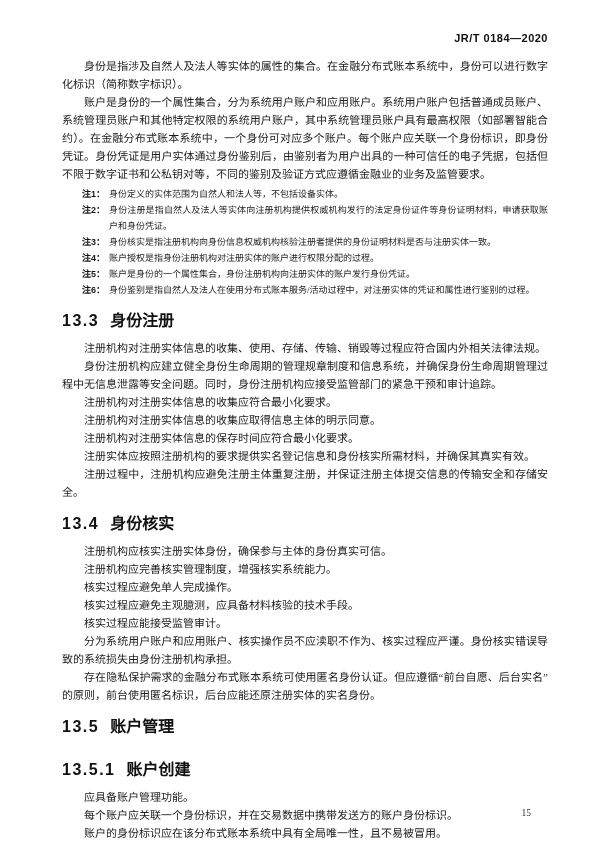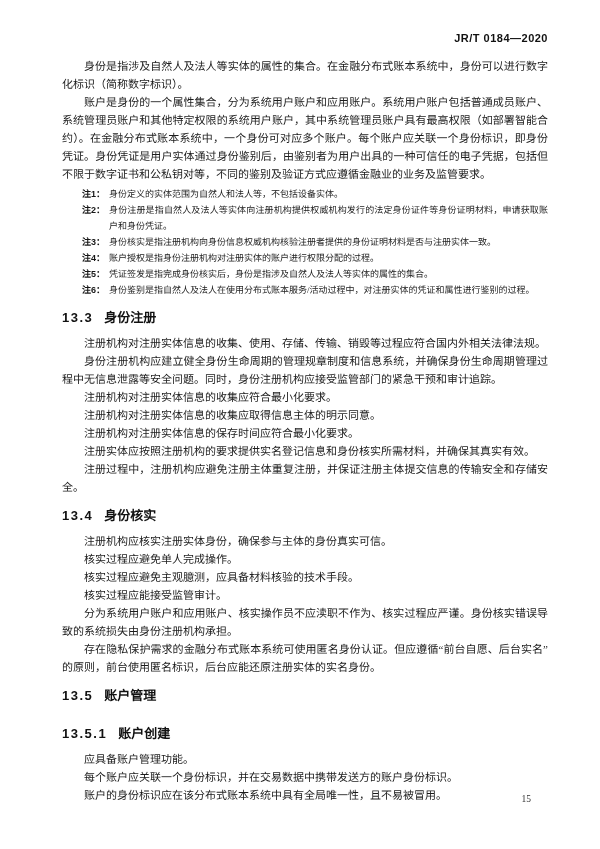--- a/index.html
+++ b/index.html
@@ -46,29 +46,29 @@
   }
   .note-text {
     flex: 1;
     text-align: justify;
     color: #222;
   }
   .sec-heading {
     margin: 9px 0 8px 0;
     font-family: "Liberation Sans", sans-serif;
     font-weight: bold;
-    font-size: 13px;
+    font-size: 16px;
     color: #111;
   }
   .sec-num { letter-spacing: 1.5px; margin-right: 11px; }
   .sub-heading { margin-top: 19px; }
   .page-number {
     position: absolute;
     right: 69px;
-    bottom: 45px;
+    bottom: 31px;
     font-size: 9.5px;
     color: #333;
     font-family: "Liberation Serif", serif;
   }
 </style>
 </head>
 <body>
 
 <div class="page">
 
@@ -89,21 +89,21 @@
     <div class="note-row">
       <span class="note-label">注3：</span>
       <span class="note-text">身份核实是指注册机构向身份信息权威机构核验注册者提供的身份证明材料是否与注册实体一致。</span>
     </div>
     <div class="note-row">
       <span class="note-label">注4：</span>
       <span class="note-text">账户授权是指身份注册机构对注册实体的账户进行权限分配的过程。</span>
     </div>
     <div class="note-row">
       <span class="note-label">注5：</span>
-      <span class="note-text">凭证签发是指完成身份核实后，身份是指涉及自然人及法人等实体的属性的集合。</span>
+      <span class="note-text">账户是身份的一个属性集合，身份注册机构向注册实体的账户发行身份凭证。</span>
     </div>
     <div class="note-row">
       <span class="note-label">注6：</span>
       <span class="note-text">身份鉴别是指自然人及法人在使用分布式账本服务/活动过程中，对注册实体的凭证和属性进行鉴别的过程。</span>
     </div>
   </div>
 
   <div class="sec-heading">
     <span class="sec-num">13.3</span><span>身份注册</span>
   </div>
@@ -112,20 +112,21 @@
   <p class="para">注册机构对注册实体信息的收集应符合最小化要求。</p>
   <p class="para">注册机构对注册实体信息的收集应取得信息主体的明示同意。</p>
   <p class="para">注册机构对注册实体信息的保存时间应符合最小化要求。</p>
   <p class="para">注册实体应按照注册机构的要求提供实名登记信息和身份核实所需材料，并确保其真实有效。</p>
   <p class="para">注册过程中，注册机构应避免注册主体重复注册，并保证注册主体提交信息的传输安全和存储安全。</p>
 
   <div class="sec-heading">
     <span class="sec-num">13.4</span><span>身份核实</span>
   </div>
   <p class="para">注册机构应核实注册实体身份，确保参与主体的身份真实可信。</p>
+  <p class="para">注册机构应完善核实管理制度，增强核实系统能力。</p>
   <p class="para">核实过程应避免单人完成操作。</p>
   <p class="para">核实过程应避免主观臆测，应具备材料核验的技术手段。</p>
   <p class="para">核实过程应能接受监管审计。</p>
   <p class="para">分为系统用户账户和应用账户、核实操作员不应渎职不作为、核实过程应严谨。身份核实错误导致的系统损失由身份注册机构承担。</p>
   <p class="para">存在隐私保护需求的金融分布式账本系统可使用匿名身份认证。但应遵循“前台自愿、后台实名”的原则，前台使用匿名标识，后台应能还原注册实体的实名身份。</p>
 
   <div class="sec-heading">
     <span class="sec-num">13.5</span><span>账户管理</span>
   </div>
   <div class="sec-heading sub-heading">

